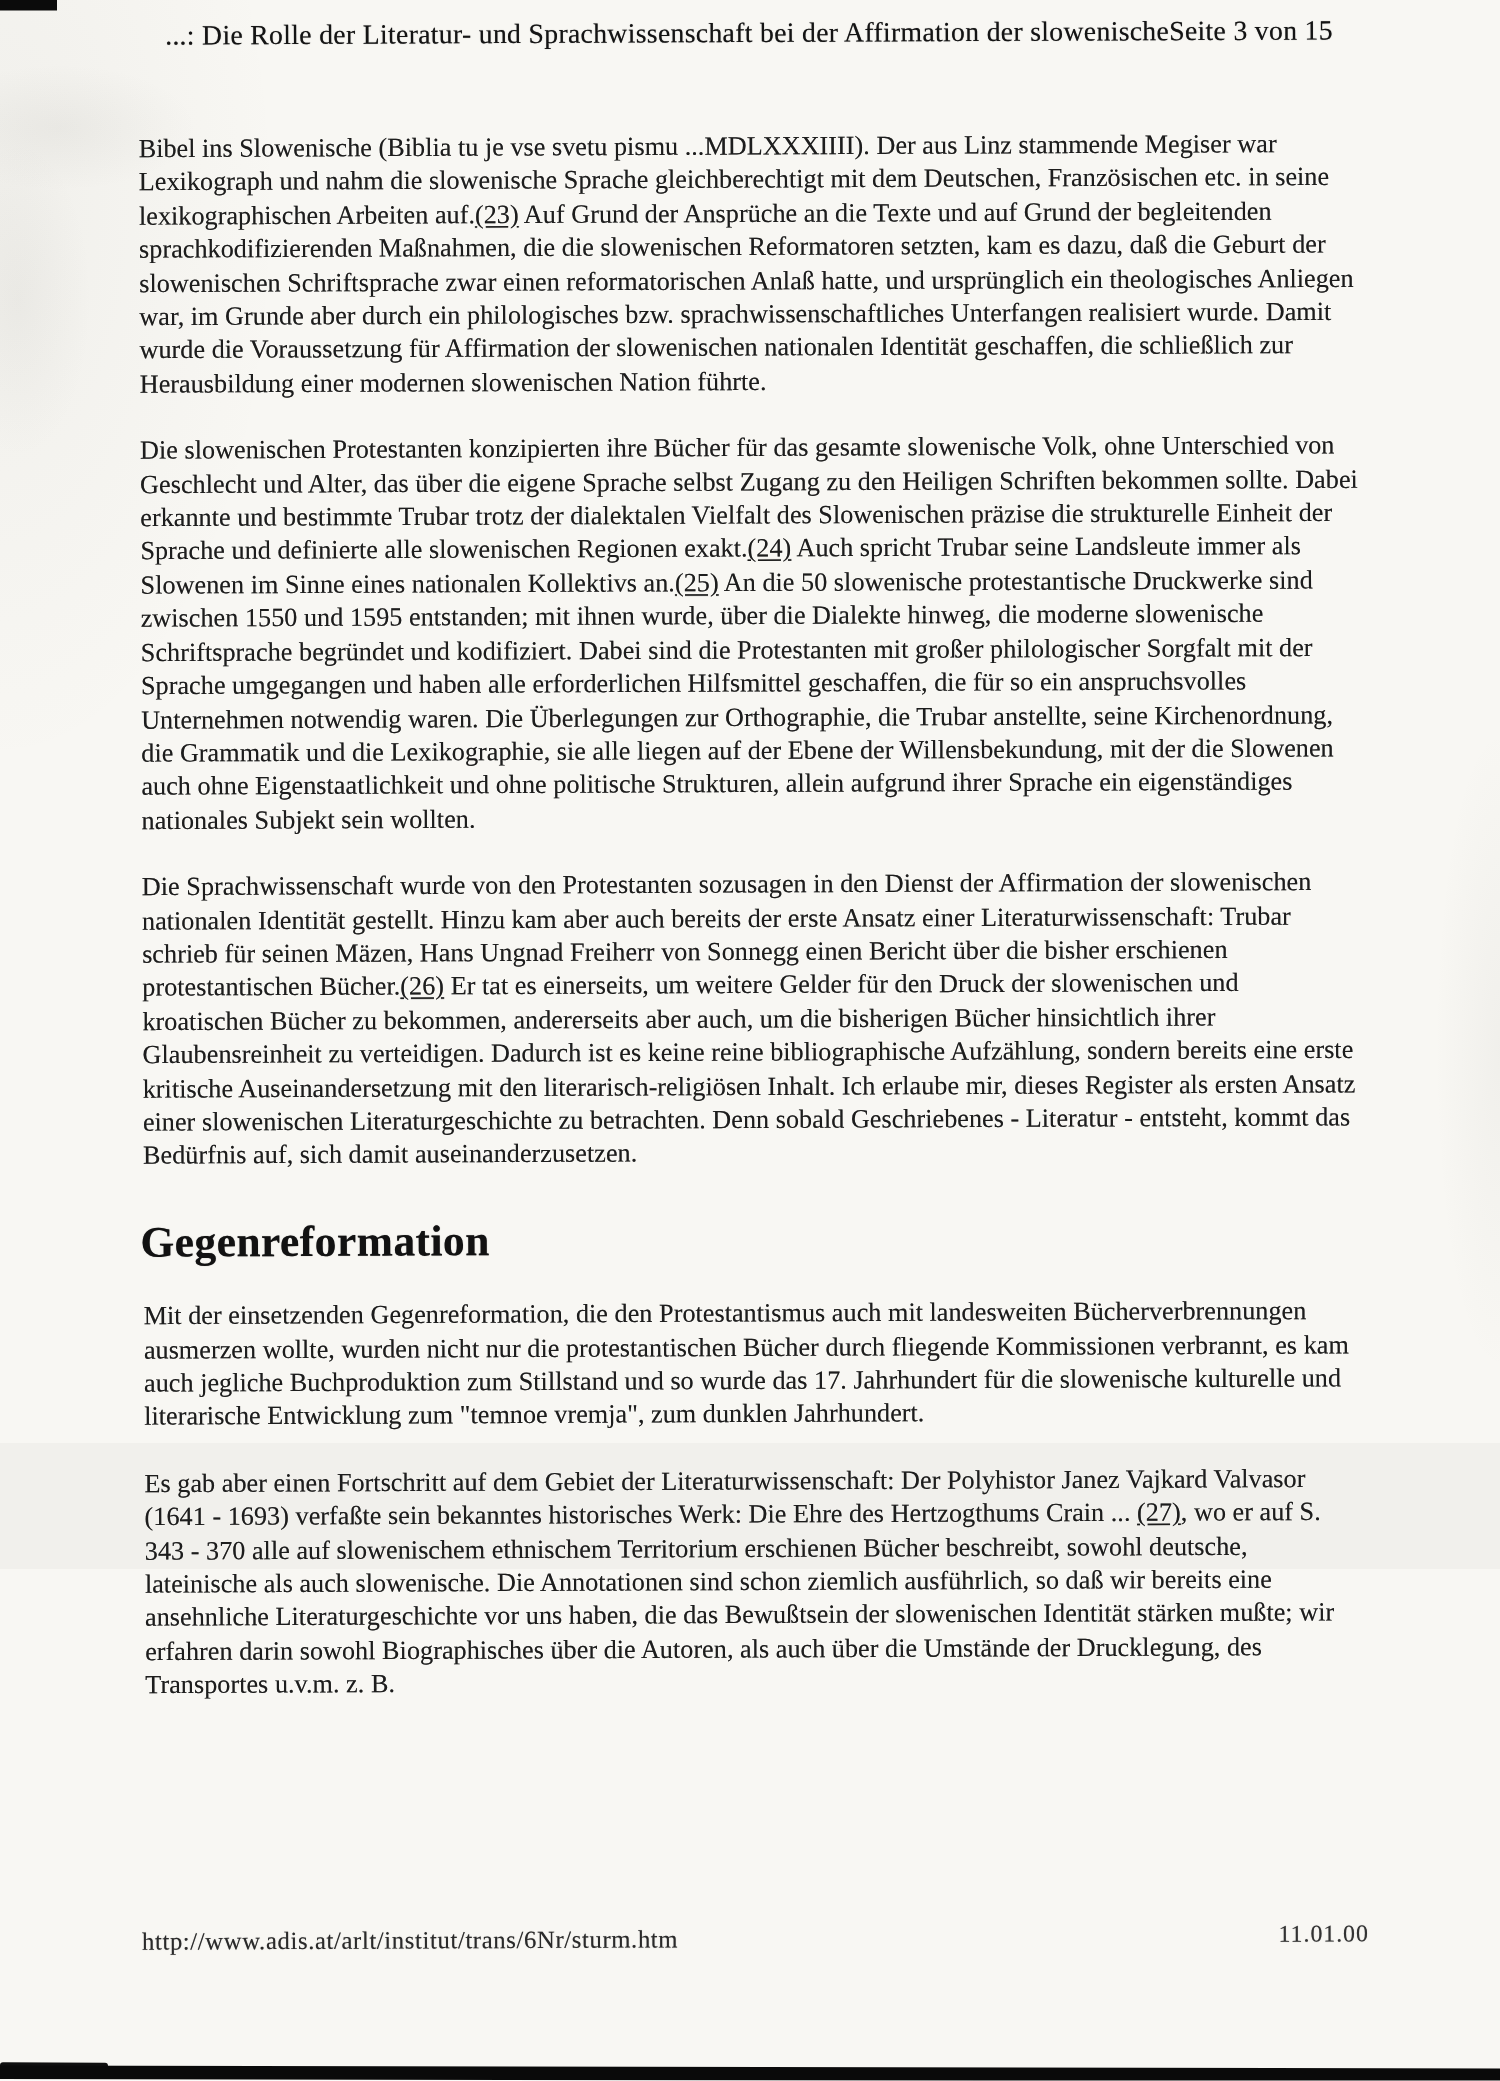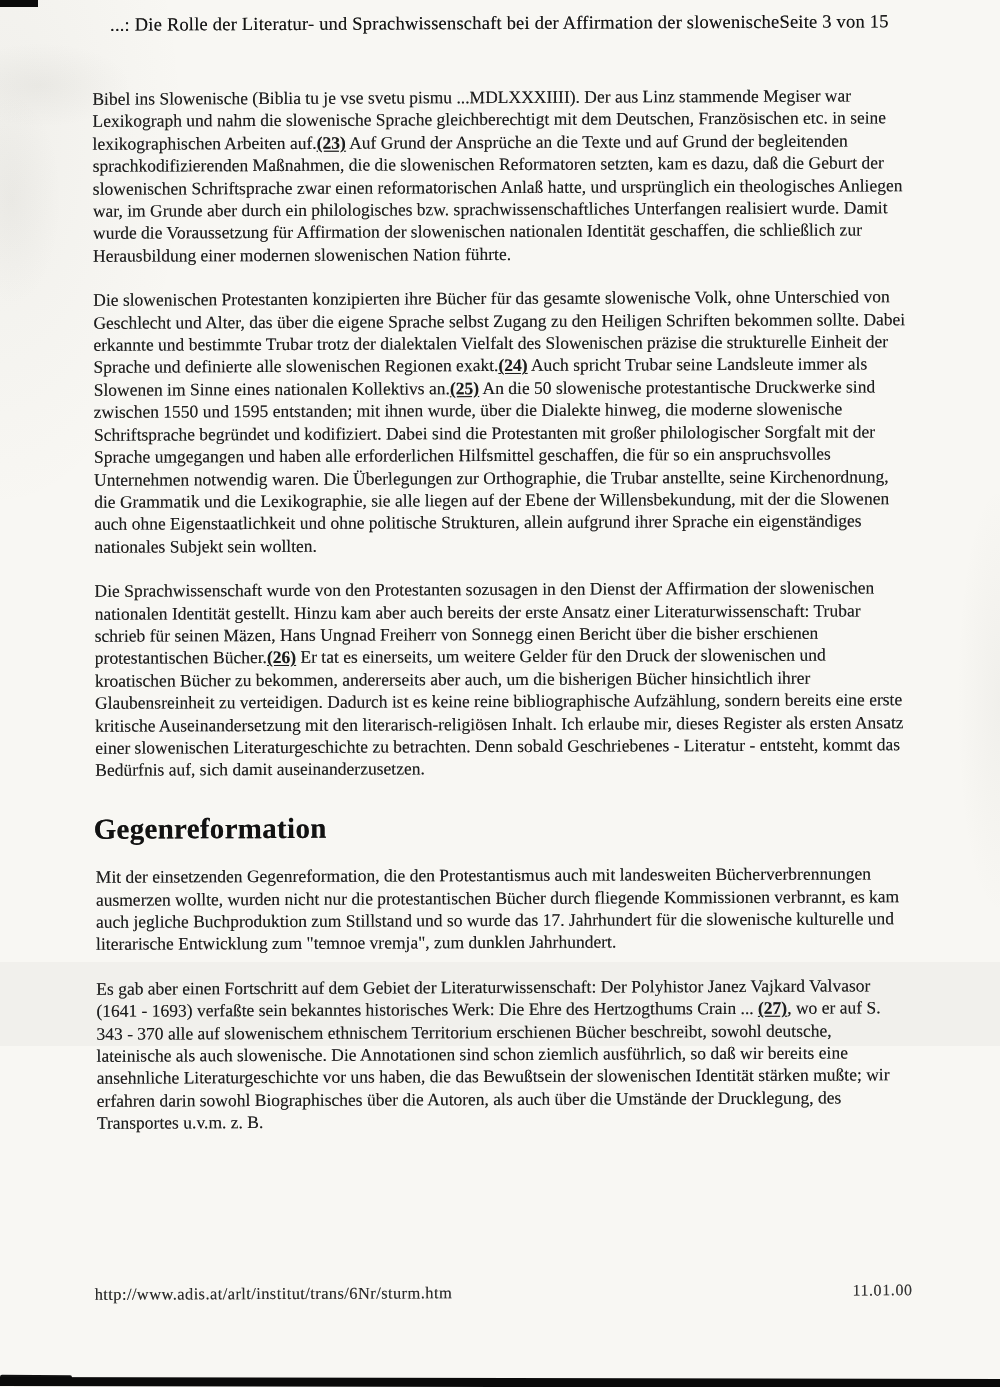--- a/index.html
+++ b/index.html
@@ -29,21 +29,21 @@
     letter-spacing: 0.2px;
     text-shadow: 0 0 0.5px rgba(20,20,20,0.6);
   }
 
   .content {
     position: absolute; top: 86px; left: 95px; width: 814px;
     font-size: 17.5px; line-height: 22.4px; color: #1d1d1d;
     text-shadow: 0 0 0.4px rgba(25,25,25,0.55);
   }
   .content p { margin: 0 0 22px 0; }
-  .ref { text-decoration: underline; text-underline-offset: 2px; font-weight: bold; }
+  .ref { text-decoration: underline; text-underline-offset: 2px; }
 
   .section-heading {
     font-size: 29px; font-weight: bold; color: #121212;
     letter-spacing: 0.3px;
     margin: 36px 0 26px -2px;
     text-shadow: 0 0 0.5px rgba(15,15,15,0.6);
   }
 
   .page-footer {
     position: absolute; top: 1283px; left: 92px; width: 818px;

